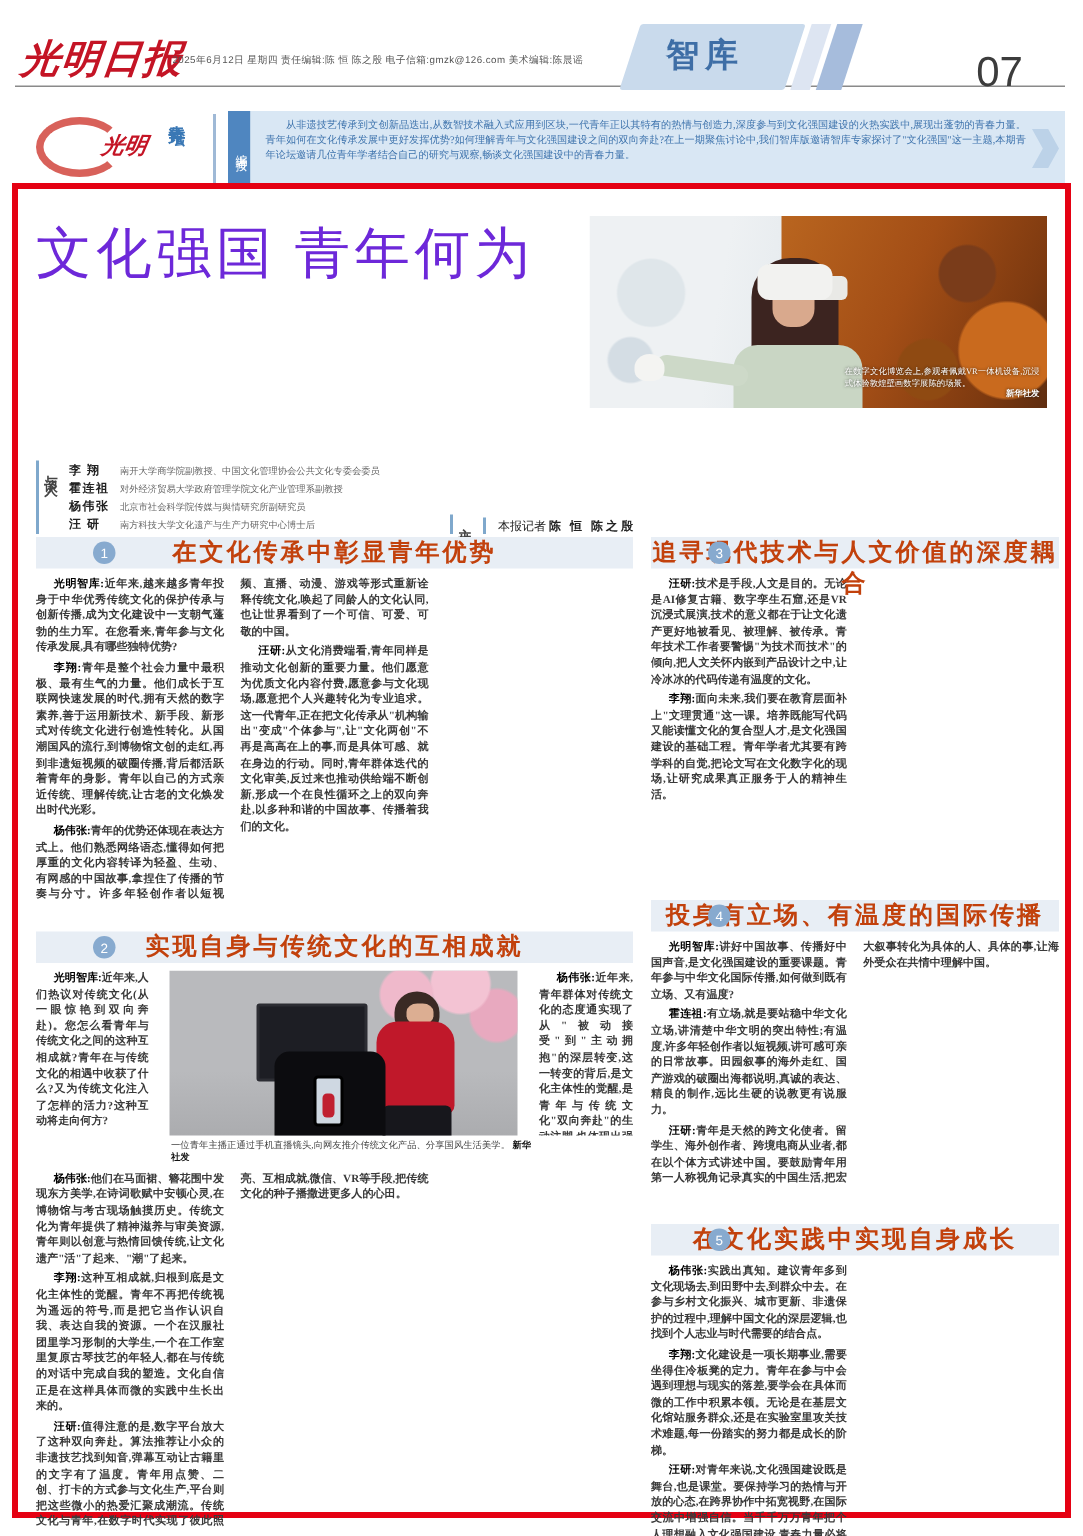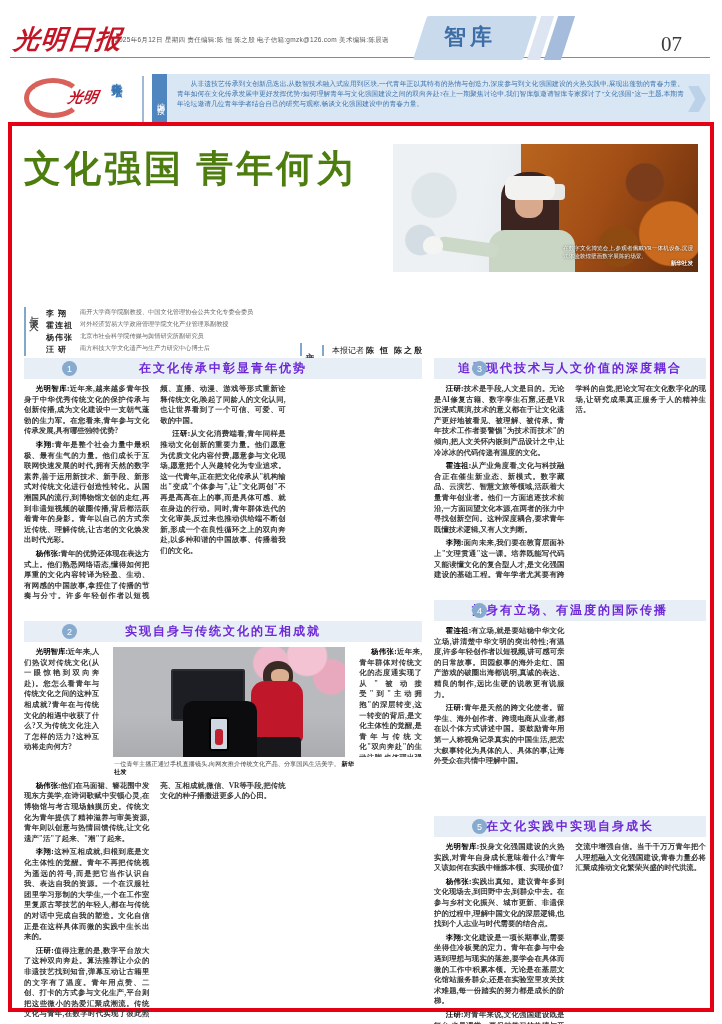--- a/index.html
+++ b/index.html
@@ -14,22 +14,22 @@
            font-style:italic; color:#c41425; letter-spacing:1px; transform:skewX(-6deg); }
   .dateline { position:absolute; left:105px; top:16px; font-size:6.5px; color:#555;
               font-family:"Liberation Sans", sans-serif; letter-spacing:.3px; white-space:nowrap; }
   .tab-wrap { position:absolute; right:120px; top:-4px; width:170px; height:44px; }
   .tab-main { position:absolute; left:0; top:0; width:110px; height:44px; background:#c9daec;
               transform:skewX(-18deg); border-radius:2px; }
   .tab-stripe1 { position:absolute; left:114px; top:0; width:13px; height:44px; background:#dde5f2; transform:skewX(-18deg); }
   .tab-stripe2 { position:absolute; left:131px; top:0; width:17px; height:44px; background:#a6bcdc; transform:skewX(-18deg); }
   .tab-label { position:absolute; left:24px; top:6px; font-size:22px; font-weight:bold;
                color:#3e6ea6; letter-spacing:4px; }
-  .pagenum { position:absolute; right:28px; top:12px; font-size:21px; color:#3c3c3c;
-             font-family:Liberation Serif, serif; }
+  .pagenum { position:absolute; right:28px; top:12px; font-size:28px; color:#3c3c3c;
+             font-family:Liberation Sans, sans-serif; }
 
   
   .banner { position:absolute; left:22px; top:74px; width:688px; height:50px; display:flex; }
   .logo-cluster { position:relative; width:118px; height:50px; }
   .ring { position:absolute; left:2px; top:4px; width:58px; height:40px; border:5px solid #d2463e;
           border-radius:50%; border-right-color:transparent; opacity:.85; }
   .ring-script { position:absolute; left:46px; top:14px; font-size:15px; font-style:italic; font-weight:bold;
                  color:#c41425; transform:skewX(-10deg); white-space:nowrap; }
   .forum-vert { position:absolute; left:88px; top:0px; writing-mode:vertical-rl; font-size:11px;
                 font-weight:bold; color:#3a78b5; letter-spacing:1px; height:52px; line-height:13px; }
@@ -39,21 +39,21 @@
   .note { position:relative; flex:1; background:#d9e7f4; padding:5px 26px 5px 10px; }
   .note p { font-size:6.8px; line-height:9.8px; color:#3f74ad; text-align:justify; text-indent:2em; }
   .note-arrow { position:absolute; right:4px; top:12px; width:18px; height:26px; background:#bcd2e8;
                 clip-path:polygon(0 0, 60% 0, 100% 50%, 60% 100%, 0 100%, 40% 50%); }
 
   
   .redbox { position:absolute; left:8px; top:122px; width:706px; height:890px;
             border:4px solid #e50113; background:#fff; padding:10px 12px; }
 
   .mast-row { position:relative; height:150px; }
-  .headline { font-size:37px; font-weight:bold; color:#4d7c0f; letter-spacing:3px; margin-top:8px; }
+  .headline { font-size:37px; font-weight:normal; color:#6d28d9; letter-spacing:3px; margin-top:8px; }
   .subhead { font-size:15px; font-weight:bold; color:#222; margin-top:10px; letter-spacing:1px; }
   .photo-top { position:absolute; right:0; top:0; width:305px; height:128px; overflow:hidden; }
   .pt-sketch { position:absolute; left:0; top:0; width:45%; height:100%;
                background:radial-gradient(circle at 30% 40%, #dfe6ea 0 18%, transparent 19%),
                           radial-gradient(circle at 20% 75%, #d4dde4 0 10%, transparent 11%),
                           linear-gradient(100deg,#eef1f3 60%, #e4e9ed); }
   .pt-mural { position:absolute; right:0; top:0; width:58%; height:100%;
               background:radial-gradient(circle at 70% 30%, #7a3c1a 0 12%, transparent 13%),
                          radial-gradient(circle at 85% 70%, #c96a1e 0 18%, transparent 19%),
                          radial-gradient(circle at 55% 80%, #8f4a12 0 14%, transparent 15%),
@@ -68,37 +68,37 @@
   .pt-ctrl { position:absolute; left:30px; top:92px; width:20px; height:18px; background:#f4f4f2; border-radius:50% 50% 40% 40%; }
   .pt-cap { position:absolute; right:5px; bottom:4px; width:130px; font-size:5.6px; line-height:7.6px;
             color:#fff; text-align:justify; text-shadow:0 0 2px rgba(0,0,0,.8); }
   .pt-cap b { display:block; text-align:right; }
 
   
   .people-row { position:absolute; left:0; bottom:-62px; width:400px; display:flex; align-items:stretch; }
   .vlabel { writing-mode:vertical-rl; font-size:9px; font-weight:bold; color:#444; letter-spacing:3px;
             padding:2px 1px; border-left:2px solid #7fa8cc; margin-right:5px; display:flex; align-items:center; }
   .plist { flex:1; }
-  .prow { display:flex; align-items:flex-start; margin:1px 0; }
+  .prow { display:flex; align-items:flex-end; margin:1px 0; }
   .pname { font-size:8px; font-weight:bold; color:#222; width:34px; letter-spacing:1px; }
   .ptitle { font-size:6.2px; color:#666; }
   .hostblock { display:flex; align-items:flex-end; margin-left:6px; }
   .hosttext { font-size:8px; color:#222; border-left:2px solid #7fa8cc; padding-left:8px; }
   .hosttext b { letter-spacing:2px; }
 
   
   .content-grid { position:absolute; left:12px; top:232px; width:682px; height:640px; display:flex; gap:12px; }
   .col-left { width:398px; }
   .col-right { flex:1; }
 
   .sec-head { position:relative; height:21px; background:#e8eef5; margin-bottom:5px; }
   .sec-num { position:absolute; left:38px; top:3px; width:15px; height:15px; border-radius:50%;
              background:#87aacf; color:#fff; font-size:9px; font-family:"Liberation Sans",sans-serif;
              display:flex; align-items:center; justify-content:center; }
-  .sec-title { text-align:center; font-size:12px; font-weight:bold; color:#6d28d9;
+  .sec-title { text-align:center; font-size:16px; font-weight:bold; color:#c2410c;
                letter-spacing:2px; line-height:21px; }
 
   .cols { column-gap:11px; column-fill:auto; overflow:hidden; }
   .cols3 { column-count:3; }
   .cols2 { column-count:2; }
   .cols p, .sidecol p { font-size:7.4px; line-height:10.6px; text-align:justify; text-indent:1.6em;
             color:#3a3a3a; margin-bottom:3px;font-weight:bold; }
   .cols p b, .sidecol p b { color:#000; }
   .h-s1 { height:225px; margin-bottom:12px; }
   .h-s2 { height:242px; }
@@ -280,49 +280,48 @@
         <section>
           <div class="sec-head">
             <span class="sec-num">3</span>
             <h3 class="sec-title">追寻现代技术与人文价值的深度耦合</h3>
           </div>
           <div class="cols cols2 h-s3">
 
 
               <p><b>汪研:</b><span>技术是手段,人文是目的。无论是AI修复古籍、数字孪生石窟,还是VR沉浸式展演,技术的意义都在于让文化遗产更好地被看见、被理解、被传承。青年技术工作者要警惕"为技术而技术"的倾向,把人文关怀内嵌到产品设计之中,让冷冰冰的代码传递有温度的文化。</span></p>
 
-              <p><b>霍连祖:</b><span>从产业角度看,文化与科技融合正在催生新业态、新模式。数字藏品、云演艺、智慧文旅等领域,活跃着大量青年创业者。他们一方面追逐技术前沿,一方面回望文化本源,在两者的张力中寻找创新空间。这种深度耦合,要求青年既懂技术逻辑,又有人文判断。</span></p>
 
               <p><b>李翔:</b><span>面向未来,我们要在教育层面补上"文理贯通"这一课。培养既能写代码又能读懂文化的复合型人才,是文化强国建设的基础工程。青年学者尤其要有跨学科的自觉,把论文写在文化数字化的现场,让研究成果真正服务于人的精神生活。</span></p>
             </div>
         </section>
 
         <section>
           <div class="sec-head">
             <span class="sec-num">4</span>
             <h3 class="sec-title">投身有立场、有温度的国际传播</h3>
           </div>
           <div class="cols cols2 h-s4">
 
+              <p><b>光明智库:</b><span>讲好中国故事、传播好中国声音,是文化强国建设的重要课题。青年参与中华文化国际传播,如何做到既有立场、又有温度?</span></p>
 
               <p><b>霍连祖:</b><span>有立场,就是要站稳中华文化立场,讲清楚中华文明的突出特性;有温度,许多年轻创作者以短视频,讲可感可亲的日常故事。田园叙事的海外走红、国产游戏的破圈出海都说明,真诚的表达、精良的制作,远比生硬的说教更有说服力。</span></p>
 
               <p><b>汪研:</b><span>青年是天然的跨文化使者。留学生、海外创作者、跨境电商从业者,都在以个体方式讲述中国。要鼓励青年用第一人称视角记录真实的中国生活,把宏大叙事转化为具体的人、具体的事,让海外受众在共情中理解中国。</span></p>
 
             </div>
         </section>
 
         <section>
           <div class="sec-head">
             <span class="sec-num">5</span>
             <h3 class="sec-title">在文化实践中实现自身成长</h3>
           </div>
           <div class="cols cols2 h-s5">
 
-              <p><b>光明智库:</b><span>投身文化强国建设的火热实践,对青年自身成长意味着什么?青年又该如何在实践中锤炼本领、实现价值?</span></p>
 
               <p><b>杨伟张:</b><span>实践出真知。建议青年多到文化现场去,到田野中去,到群众中去。在参与乡村文化振兴、城市更新、非遗保护的过程中,理解中国文化的深层逻辑,也找到个人志业与时代需要的结合点。</span></p>
 
               <p><b>李翔:</b><span>文化建设是一项长期事业,需要坐得住冷板凳的定力。青年在参与中会遇到理想与现实的落差,要学会在具体而微的工作中积累本领。无论是在基层文化馆站服务群众,还是在实验室里攻关技术难题,每一份踏实的努力都是成长的阶梯。</span></p>
 
               <p><b>汪研:</b><span>对青年来说,文化强国建设既是舞台,也是课堂。要保持学习的热情与开放的心态,在跨界协作中拓宽视野,在国际交流中增强自信。当千千万万青年把个人理想融入文化强国建设,青春力量必将汇聚成推动文化繁荣兴盛的时代洪流。</span></p>
             </div>
         </section>
       </div>
     </div>

